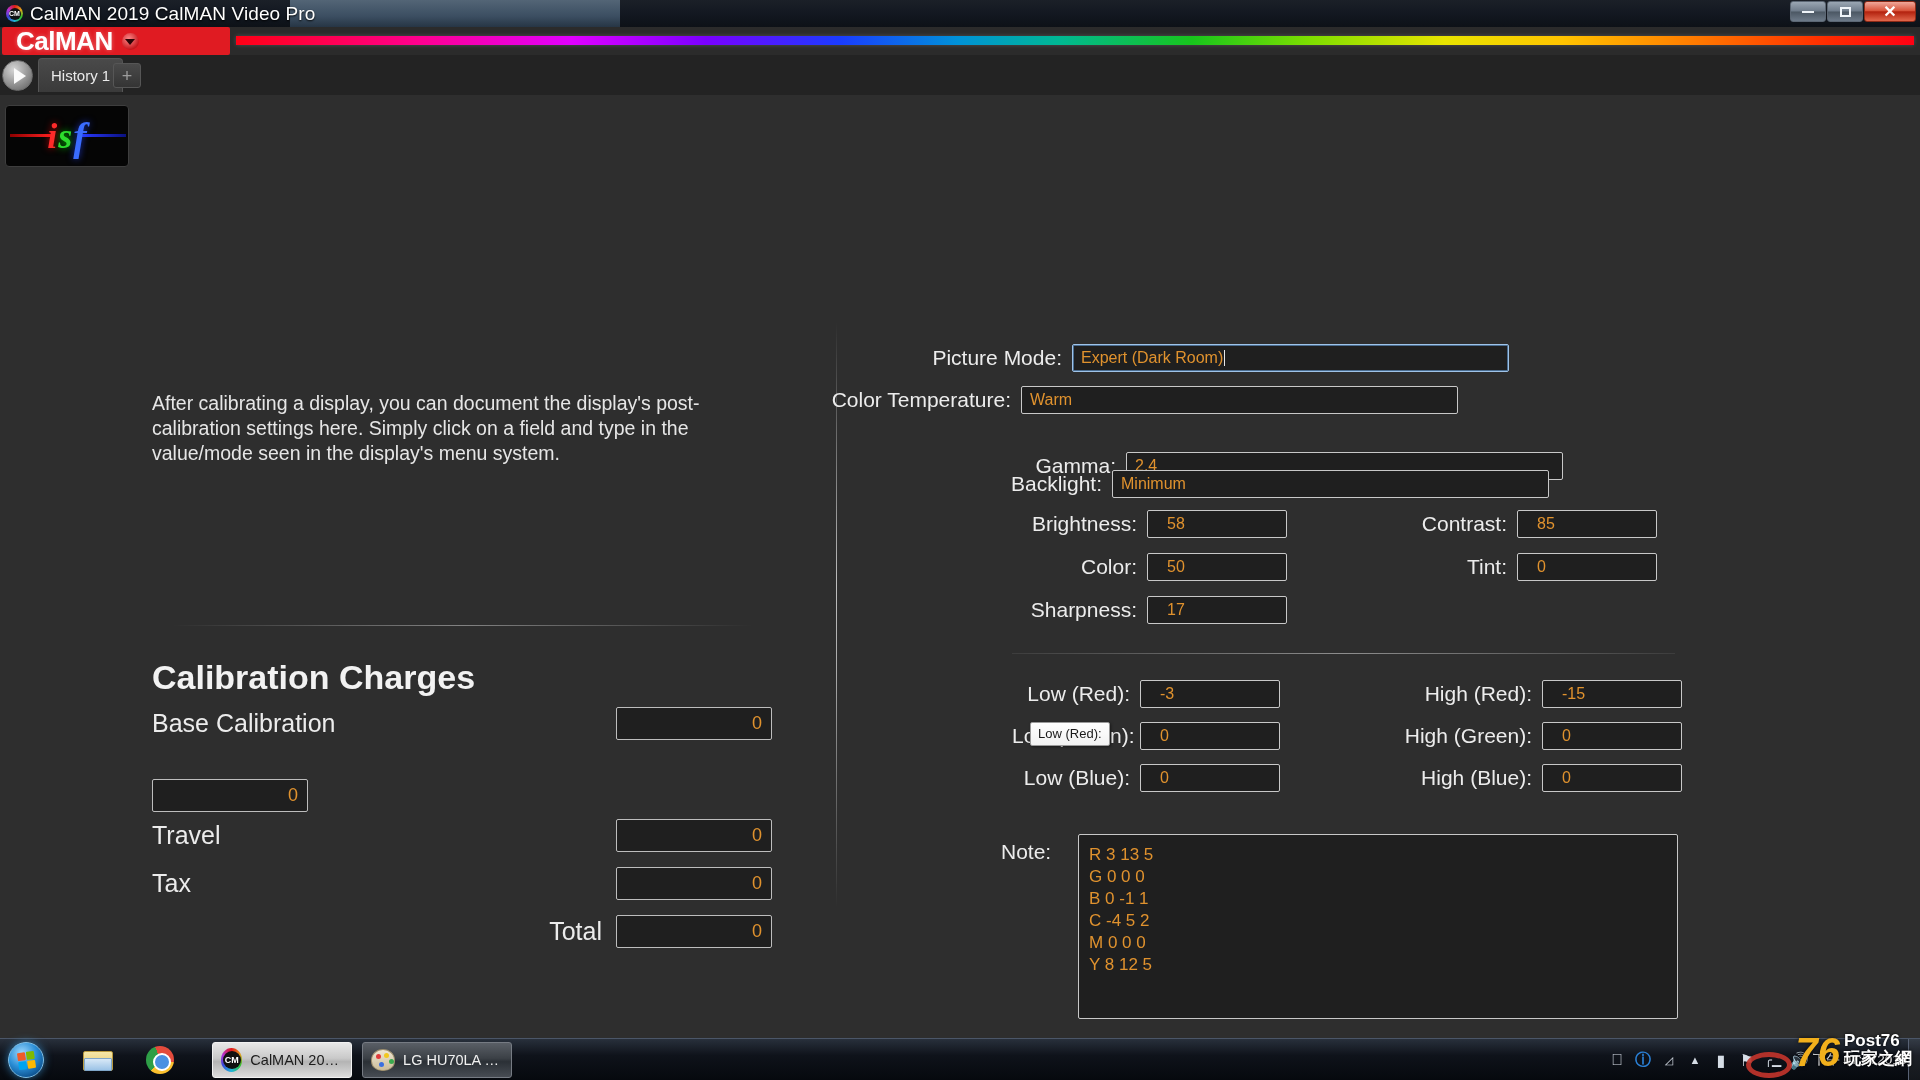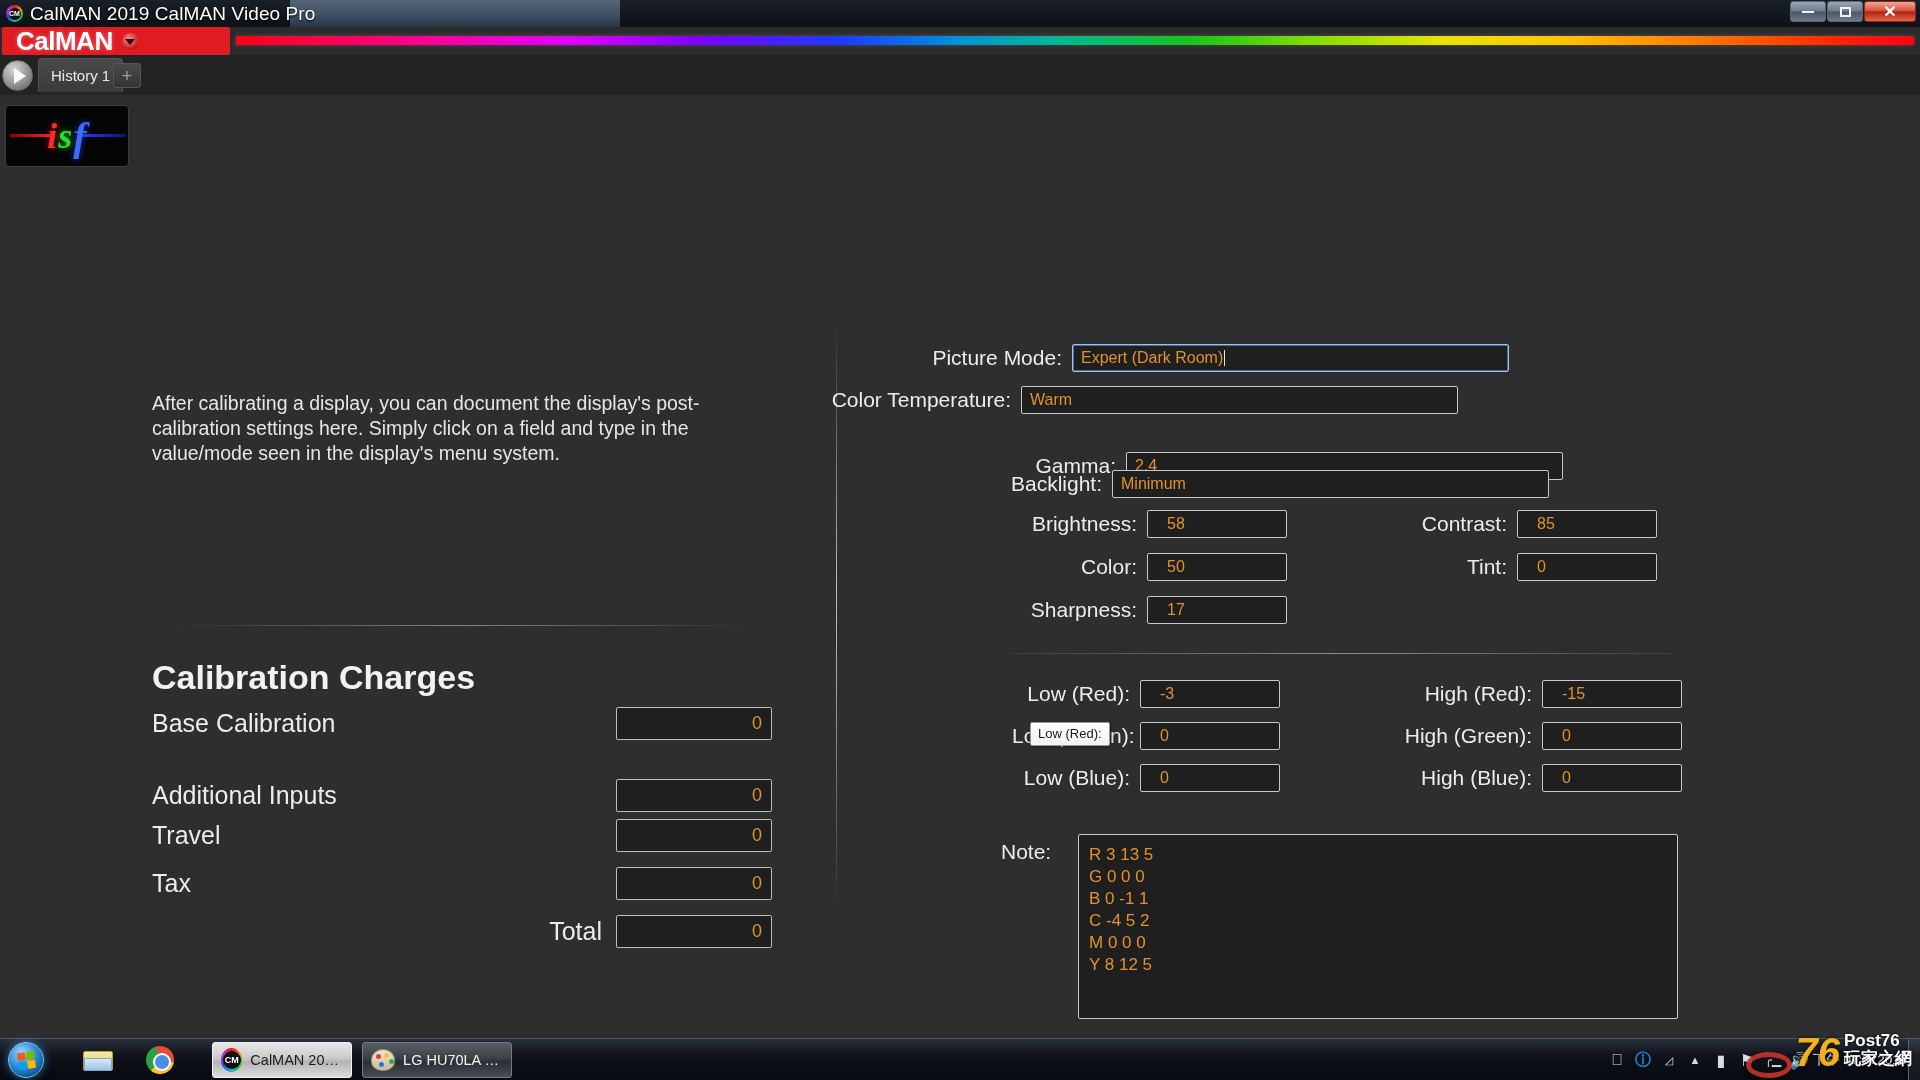--- a/index.html
+++ b/index.html
@@ -461,21 +461,20 @@
     <div class="desc">After calibrating a display, you can document the display's post-calibration settings here. Simply click on a field and type in the value/mode seen in the display's menu system.</div>
 
     <div class="hr-left"></div>
     <div class="h2">Calibration Charges</div>
 
     <div class="charge-row" id="chg0">
       <span class="lbl">Base Calibration</span>
       <span class="money">0</span>
     </div>
     <div class="charge-row" id="chg1">
-      <span class="lbl">Additional Inputs</span>
       <span class="money">0</span>
     </div>
     <div class="charge-row" id="chg2">
       <span class="lbl">Travel</span>
       <span class="money">0</span>
     </div>
     <div class="charge-row" id="chg3">
       <span class="lbl">Tax</span>
       <span class="money">0</span>
     </div>

